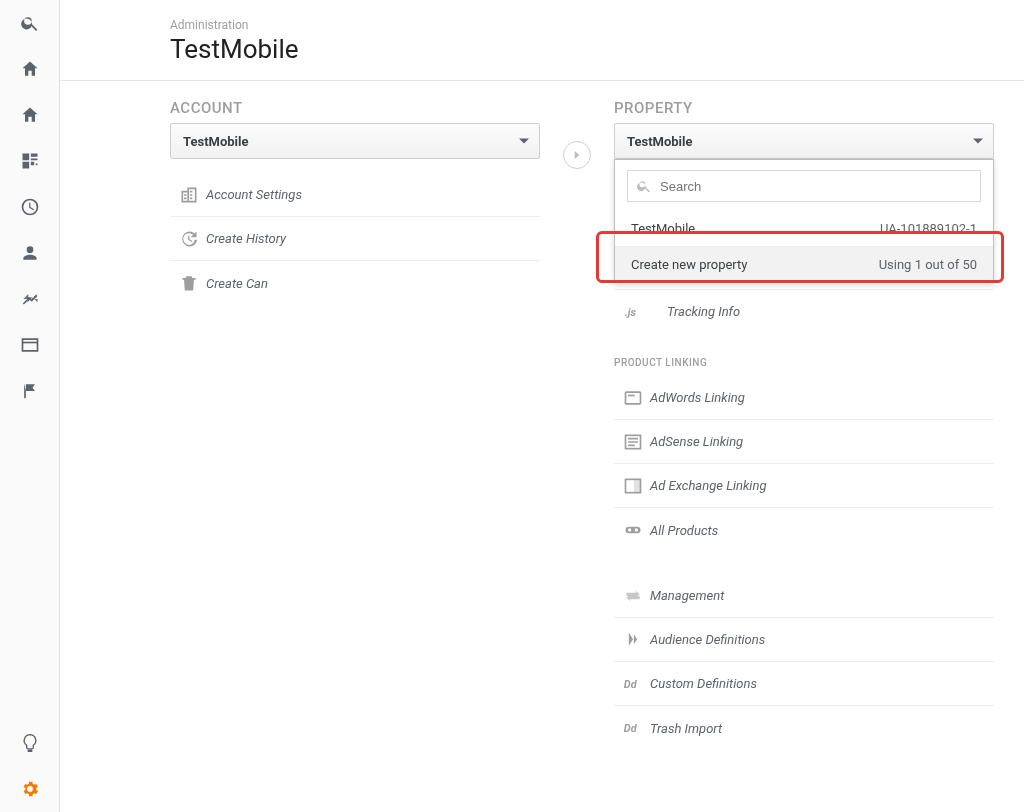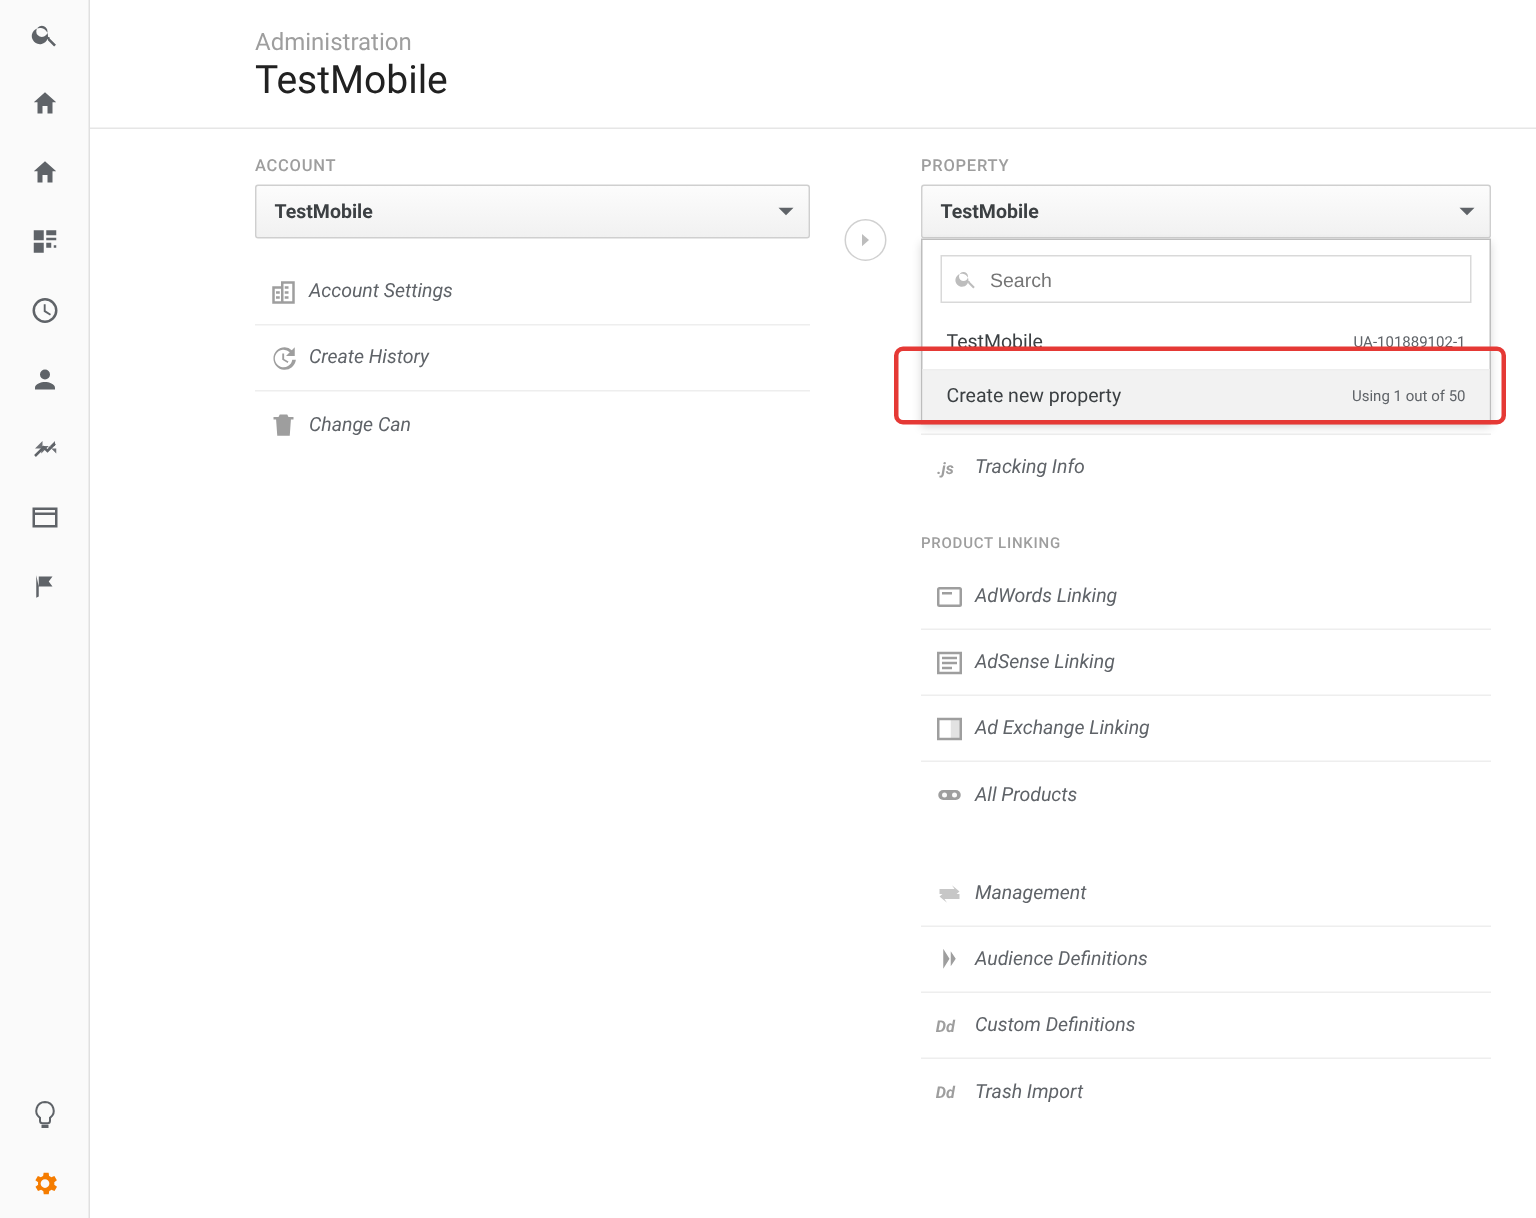--- a/index.html
+++ b/index.html
@@ -7,47 +7,47 @@
   .app{display:flex;width:1024px;height:812px;}
   
   .rail{width:60px;min-width:60px;height:812px;border-right:1px solid #e0e0e0;background:#fafafa;display:flex;flex-direction:column;align-items:center;}
   .rail-top{display:flex;flex-direction:column;align-items:center;gap:0;}
   .rail-btn{width:60px;height:46px;display:flex;align-items:center;justify-content:center;cursor:pointer;}
   .rail-btn svg{width:20px;height:20px;fill:#5f6368;}
   .rail-spacer{flex:1;}
   .rail-bottom .rail-btn svg.gear{fill:#f57c00;}
   
   .main{flex:1;height:812px;overflow:hidden;padding:18px 30px 0 110px;}
-  .breadcrumb{font-size:16px;color:#9e9e9e;}
+  .breadcrumb{font-size:12px;color:#9e9e9e;}
   .page-title{font-size:26px;font-weight:400;color:#212121;margin:2px 0 16px 0;}
   .hr{height:1px;background:#e6e6e6;margin:0 -30px 18px -110px;}
   .cols{display:flex;align-items:flex-start;}
   .col{width:370px;position:relative;}
   .col-gap{width:74px;display:flex;align-items:flex-start;justify-content:center;padding-top:42px;}
-  .section-label{font-size:11px;letter-spacing:0.5px;color:#9e9e9e;font-weight:500;padding-bottom:6px;}
+  .section-label{font-size:15px;letter-spacing:0.5px;color:#9e9e9e;font-weight:500;padding-bottom:6px;}
   
   .dd{height:36px;border:1px solid #cfcfcf;background:linear-gradient(#fcfcfc,#f1f1f1);border-radius:2px;display:flex;align-items:center;padding:0 34px 0 12px;font-size:13px;font-weight:700;color:#3c4043;position:relative;cursor:pointer;}
   .dd .caret{position:absolute;right:10px;top:50%;transform:translateY(-50%);width:0;height:0;border-left:5px solid transparent;border-right:5px solid transparent;border-top:5px solid #5f6368;}
   
   .menu{margin-top:14px;}
   .menu-item{display:flex;align-items:center;height:44px;border-bottom:1px solid #eee;padding:0 6px 0 2px;cursor:pointer;font-size:13px;color:#5f6368;font-style:italic;}
   .menu-item:last-child{border-bottom:none;}
   .menu-icon{width:34px;display:flex;justify-content:center;color:#9e9e9e;}
   .menu-icon svg{width:20px;height:20px;fill:#9e9e9e;}
   .subhead{font-size:10px;letter-spacing:0.5px;color:#9e9e9e;font-weight:500;padding:24px 0 8px 0;}
   
   .circ{width:28px;height:28px;border:1px solid #d0d0d0;border-radius:50%;display:flex;align-items:center;justify-content:center;background:#fff;}
   .circ svg{width:14px;height:14px;fill:#bdbdbd;}
   
   .popup{position:absolute;left:0;right:0;top:36px;background:#fff;border:1px solid #bdbdbd;box-shadow:0 2px 6px rgba(0,0,0,0.15);z-index:5;}
   .popup-search{display:flex;align-items:center;margin:10px 12px 8px 12px;border:1px solid #d9d9d9;height:32px;padding:0 8px;}
   .popup-search svg{width:16px;height:16px;fill:#bdbdbd;margin-right:6px;}
   .popup-search input{border:none;outline:none;flex:1;font-size:13px;color:#0f172a;background:transparent;}
   .popup-row{display:flex;align-items:center;justify-content:space-between;height:36px;padding:0 16px;font-size:13px;color:#3c4043;cursor:pointer;}
-  .popup-row .right{font-size:10px;color:#5f6368;}
+  .popup-row .right{font-size:13px;color:#5f6368;}
   .popup-row.hover{background:#f2f2f2;}
   .popup-row + .popup-row {border-top:1px solid #eee;}
   
   .highlight{position:absolute;border:3px solid #e53935;border-radius:6px;pointer-events:none;z-index:7;}
 </style>
 </head>
 <body>
 
 <div class="app">
 
@@ -145,21 +145,21 @@
                 </svg>
               </span>
             <span>Create History</span>
           </div>
           <div class="menu-item">
             <span class="menu-icon">
                 <svg viewBox="0 0 24 24">
                   <path d="M6 7h12l-1 14H7zM9 4h6l1 2h4v2H4V6h4z"></path>
                 </svg>
               </span>
-            <span>Change Can</span>
+            <span>Create Can</span>
           </div>
         </div>
       </div>
 
       <div class="col-gap">
         <div class="circ">
             <svg viewBox="0 0 24 24">
               <path d="M8 5l8 7-8 7z"></path>
             </svg>
           </div>
@@ -187,21 +187,21 @@
             <div class="popup-row hover">
               <span>Create new property</span>
               <span class="right">Using 1 out of 50</span>
             </div>
           </div>
 
           <div class="highlight" style="left:-18px;right:-10px;top:108px;height:52px;"></div>
         </div>
 
         <div class="menu" style="margin-top:130px;">
-          <div class="menu-item" style="border-top:1px solid #eee;">
+          <div class="menu-item" style="border-top:1px solid #eee;gap:17px;">
             <span class="menu-icon">
                 <svg viewBox="0 0 24 24">
                   <text x="2" y="17" font-size="13" font-weight="700" fill="#9e9e9e">.js</text>
                 </svg>
               </span>
             <span>Tracking Info</span>
           </div>
         </div>
 
         <div class="subhead">PRODUCT LINKING</div>

